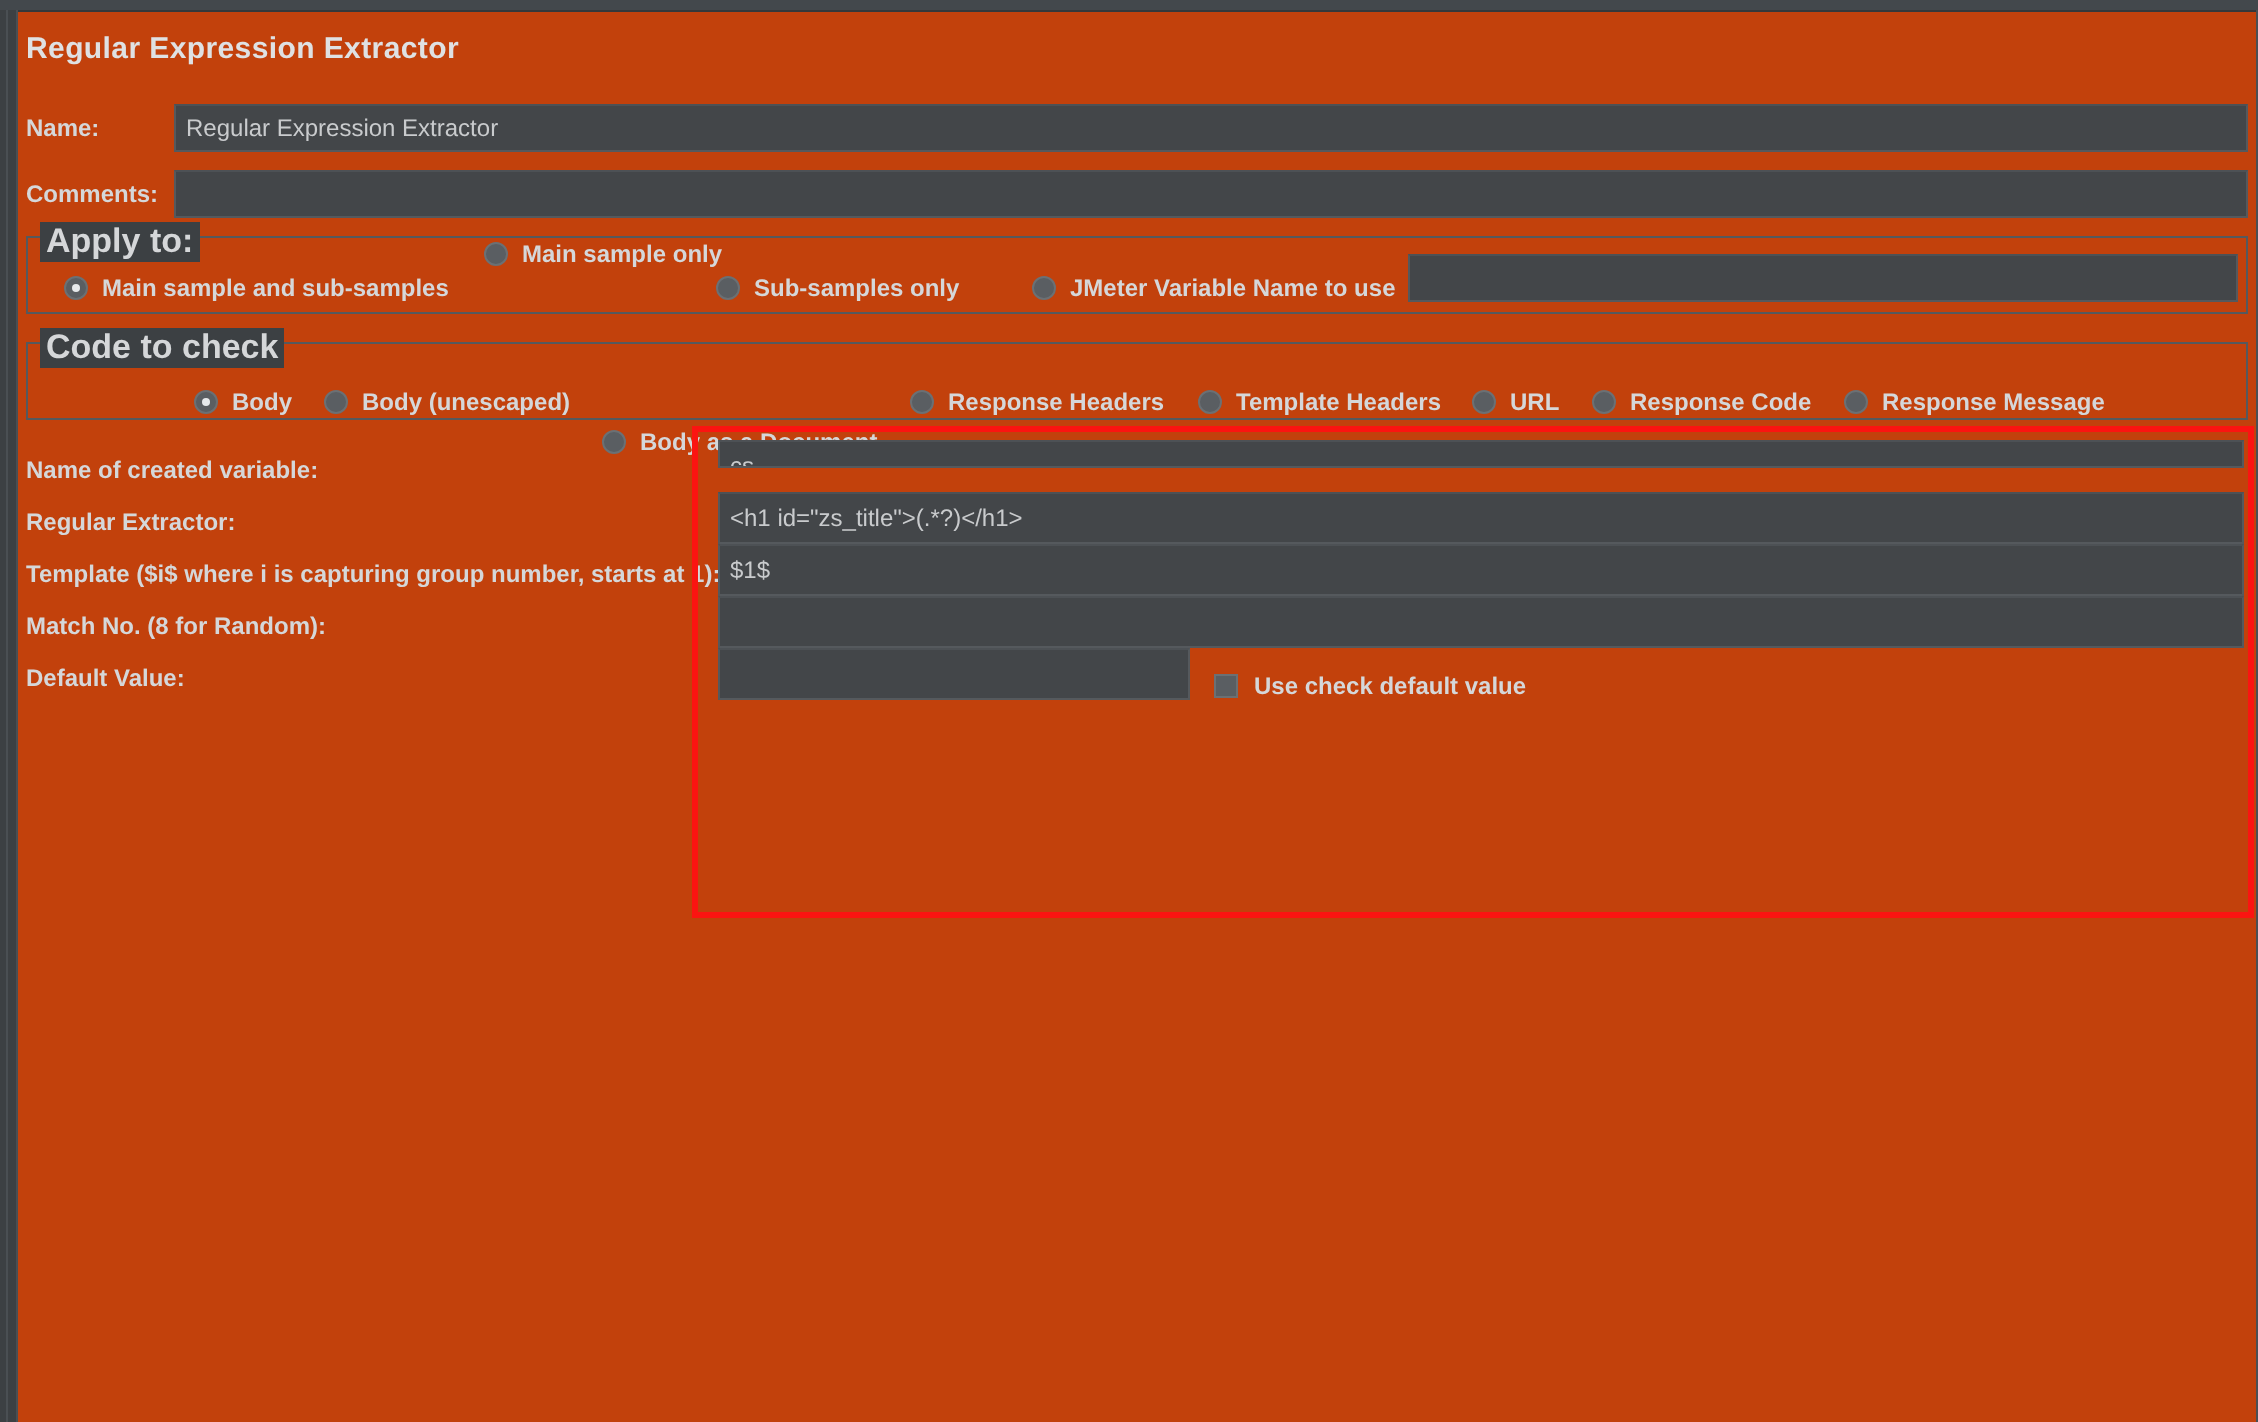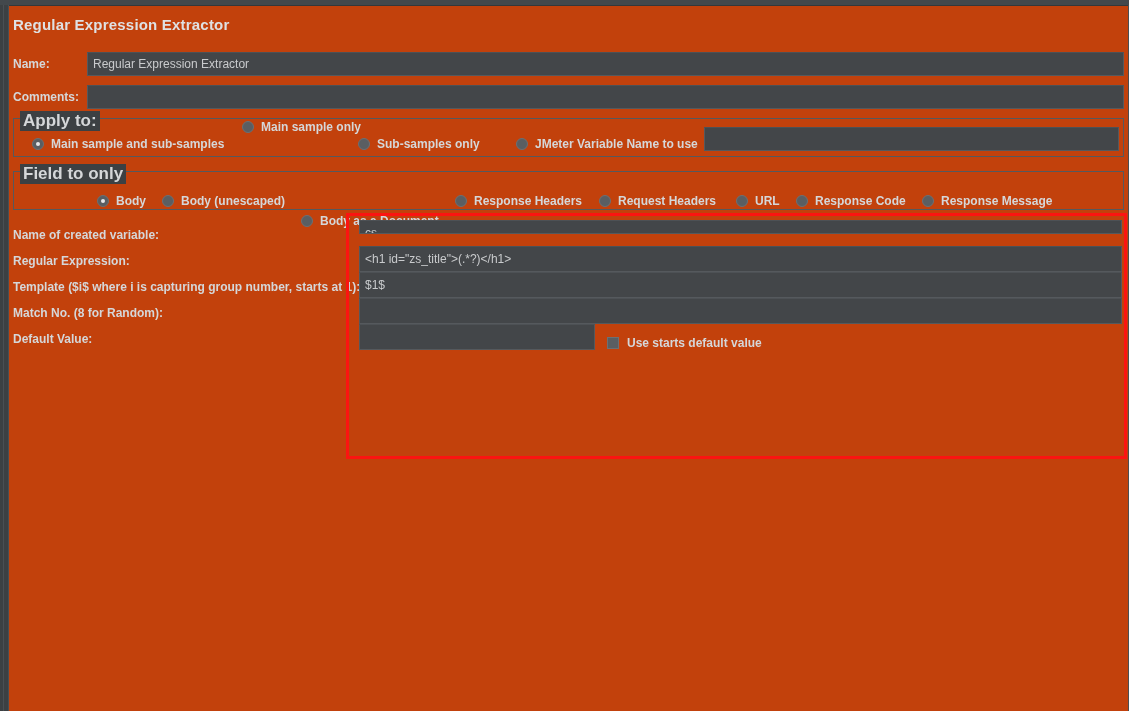--- a/index.html
+++ b/index.html
@@ -217,71 +217,71 @@
       <span class="radio-dot"></span>
       <span class="radio-label">Sub-samples only</span>
     </div>
     <div class="radio-item" style="left:507px; top:130px;">
       <span class="radio-dot"></span>
       <span class="radio-label">JMeter Variable Name to use</span>
     </div>
     <div class="txtfield" style="left:695px; top:121px; width:415px; height:24px; line-height:22px;"></div>
 
     <div class="groupbox" id="field-box"></div>
-    <div class="group-legend" id="field-legend">Field to only</div>
+    <div class="group-legend" id="field-legend">Code to check</div>
 
     <div class="radio-item" style="left:88px; top:187px;">
       <span class="radio-dot on"></span>
       <span class="radio-label">Body</span>
     </div>
     <div class="radio-item" style="left:153px; top:187px;">
       <span class="radio-dot"></span>
       <span class="radio-label">Body (unescaped)</span>
     </div>
     <div class="radio-item" style="left:292px; top:187px;margin-top:20px;">
       <span class="radio-dot"></span>
       <span class="radio-label">Body as a Document</span>
     </div>
     <div class="radio-item" style="left:446px; top:187px;">
       <span class="radio-dot"></span>
       <span class="radio-label">Response Headers</span>
     </div>
     <div class="radio-item" style="left:590px; top:187px;">
       <span class="radio-dot"></span>
-      <span class="radio-label">Request Headers</span>
+      <span class="radio-label">Template Headers</span>
     </div>
     <div class="radio-item" style="left:727px; top:187px;">
       <span class="radio-dot"></span>
       <span class="radio-label">URL</span>
     </div>
     <div class="radio-item" style="left:787px; top:187px;">
       <span class="radio-dot"></span>
       <span class="radio-label">Response Code</span>
     </div>
     <div class="radio-item" style="left:913px; top:187px;">
       <span class="radio-dot"></span>
       <span class="radio-label">Response Message</span>
     </div>
 
     <div class="row-label" style="left:4px; top:222px;">Name of created variable:</div>
     <div class="txtfield" style="left:350px; top:214px; width:763px; height:14px; line-height:24px;">cs</div>
 
-    <div class="row-label" style="left:4px; top:248px;">Regular Expression:</div>
+    <div class="row-label" style="left:4px; top:248px;">Regular Extractor:</div>
     <div class="txtfield" style="left:350px; top:240px; width:763px; height:26px; line-height:24px;">&lt;h1 id="zs_title"&gt;(.*?)&lt;/h1&gt;</div>
 
     <div class="row-label" style="left:4px; top:274px;">Template ($i$ where i is capturing group number, starts at 1):</div>
     <div class="txtfield" style="left:350px; top:266px; width:763px; height:26px; line-height:24px;">$1$</div>
 
     <div class="row-label" style="left:4px; top:300px;">Match No. (8 for Random):</div>
     <div class="txtfield" style="left:350px; top:292px; width:763px; height:26px; line-height:24px;"></div>
 
     <div class="row-label" style="left:4px; top:326px;">Default Value:</div>
     <div class="txtfield" style="left:350px; top:318px; width:236px; height:26px; line-height:24px;"></div>
 
     <div class="checkbox-item" style="left:598px; top:330px;">
       <span class="cb-box"></span>
-      <span class="radio-label">Use starts default value</span>
+      <span class="radio-label">Use check default value</span>
     </div>
 
     <div id="red-box"></div>
 
   </div>
 </div>
 
 </body></html>

